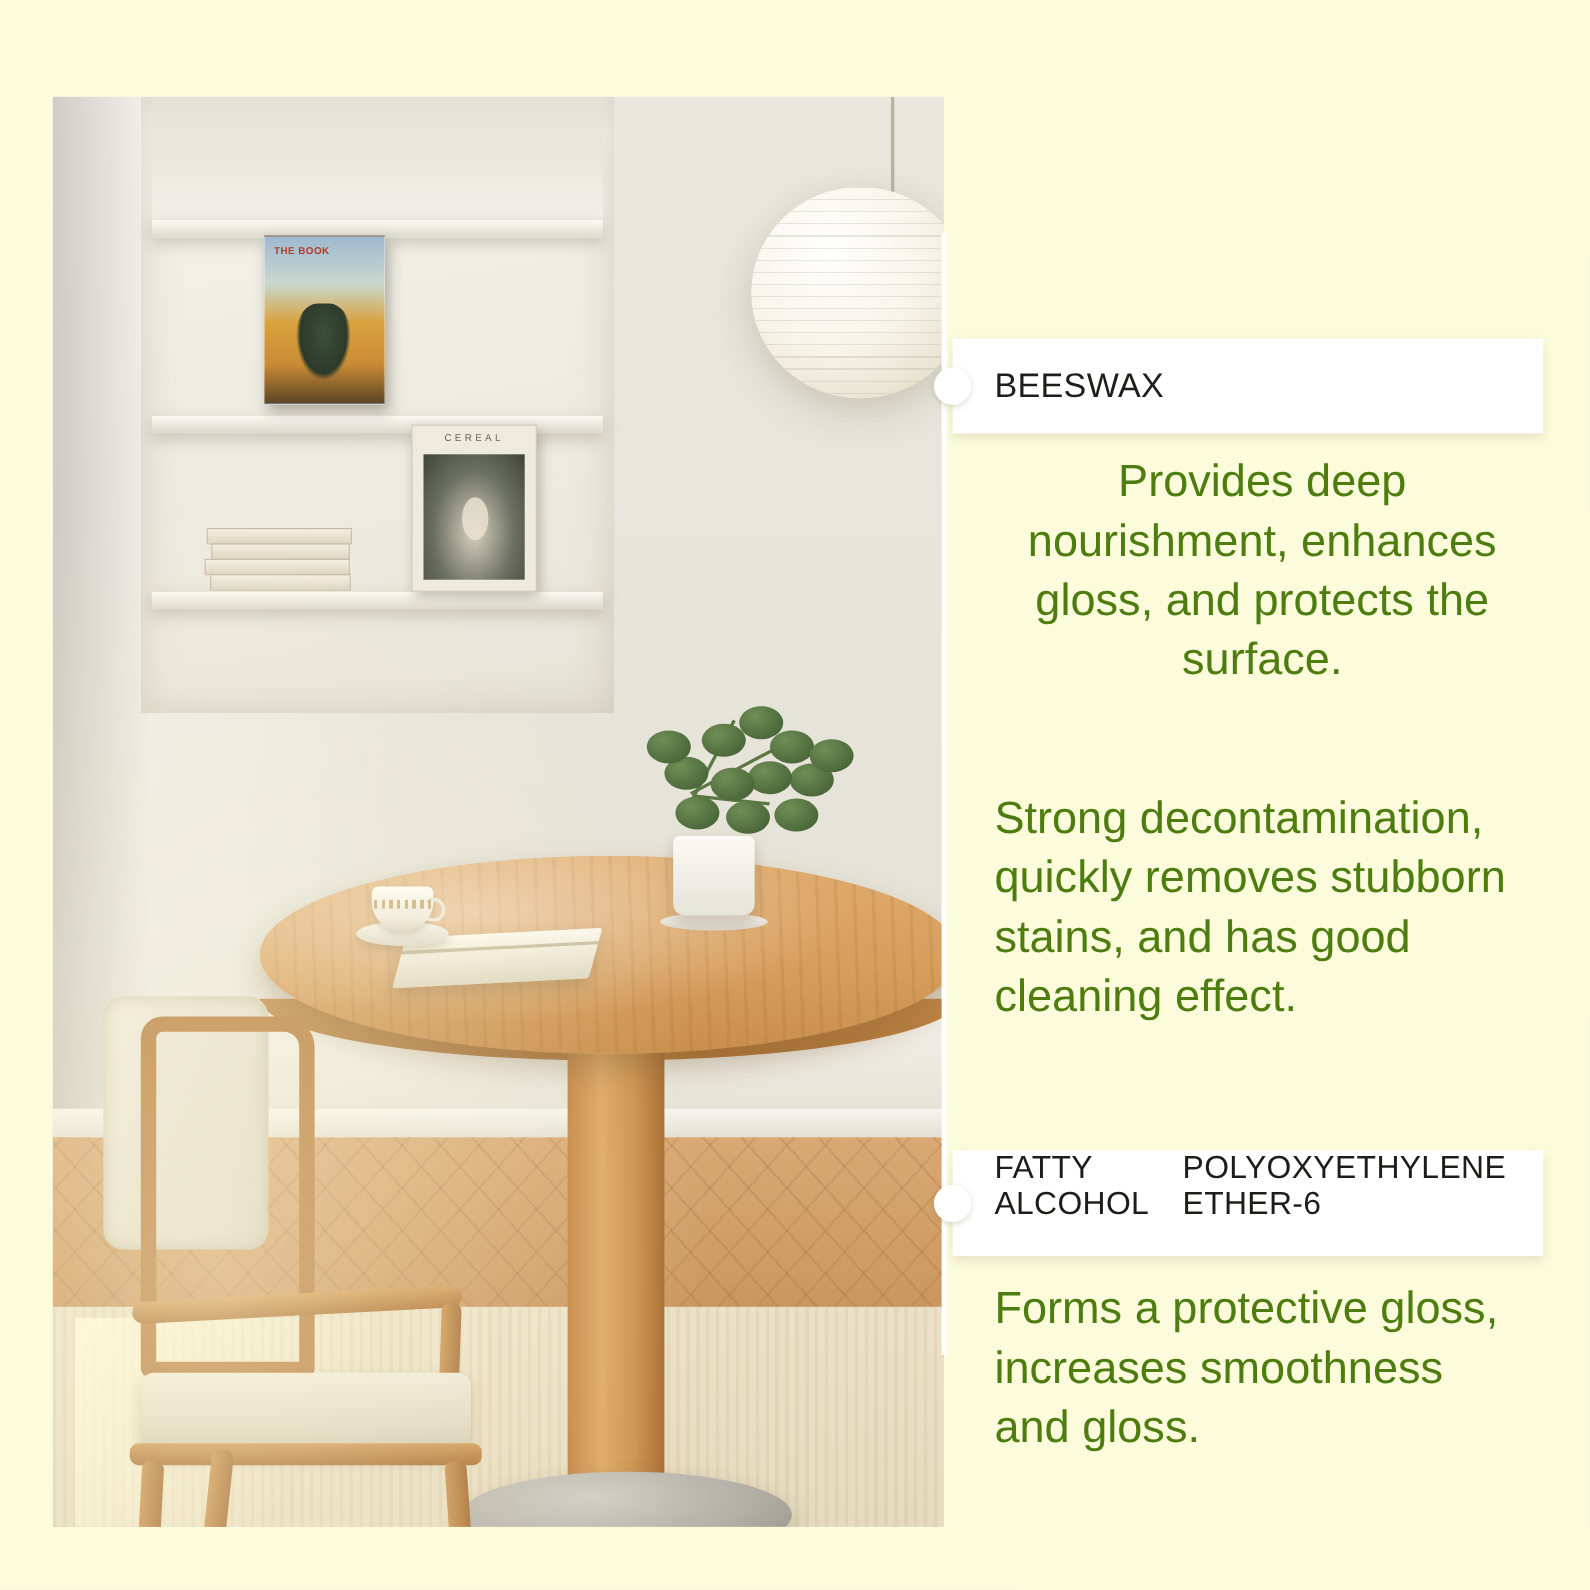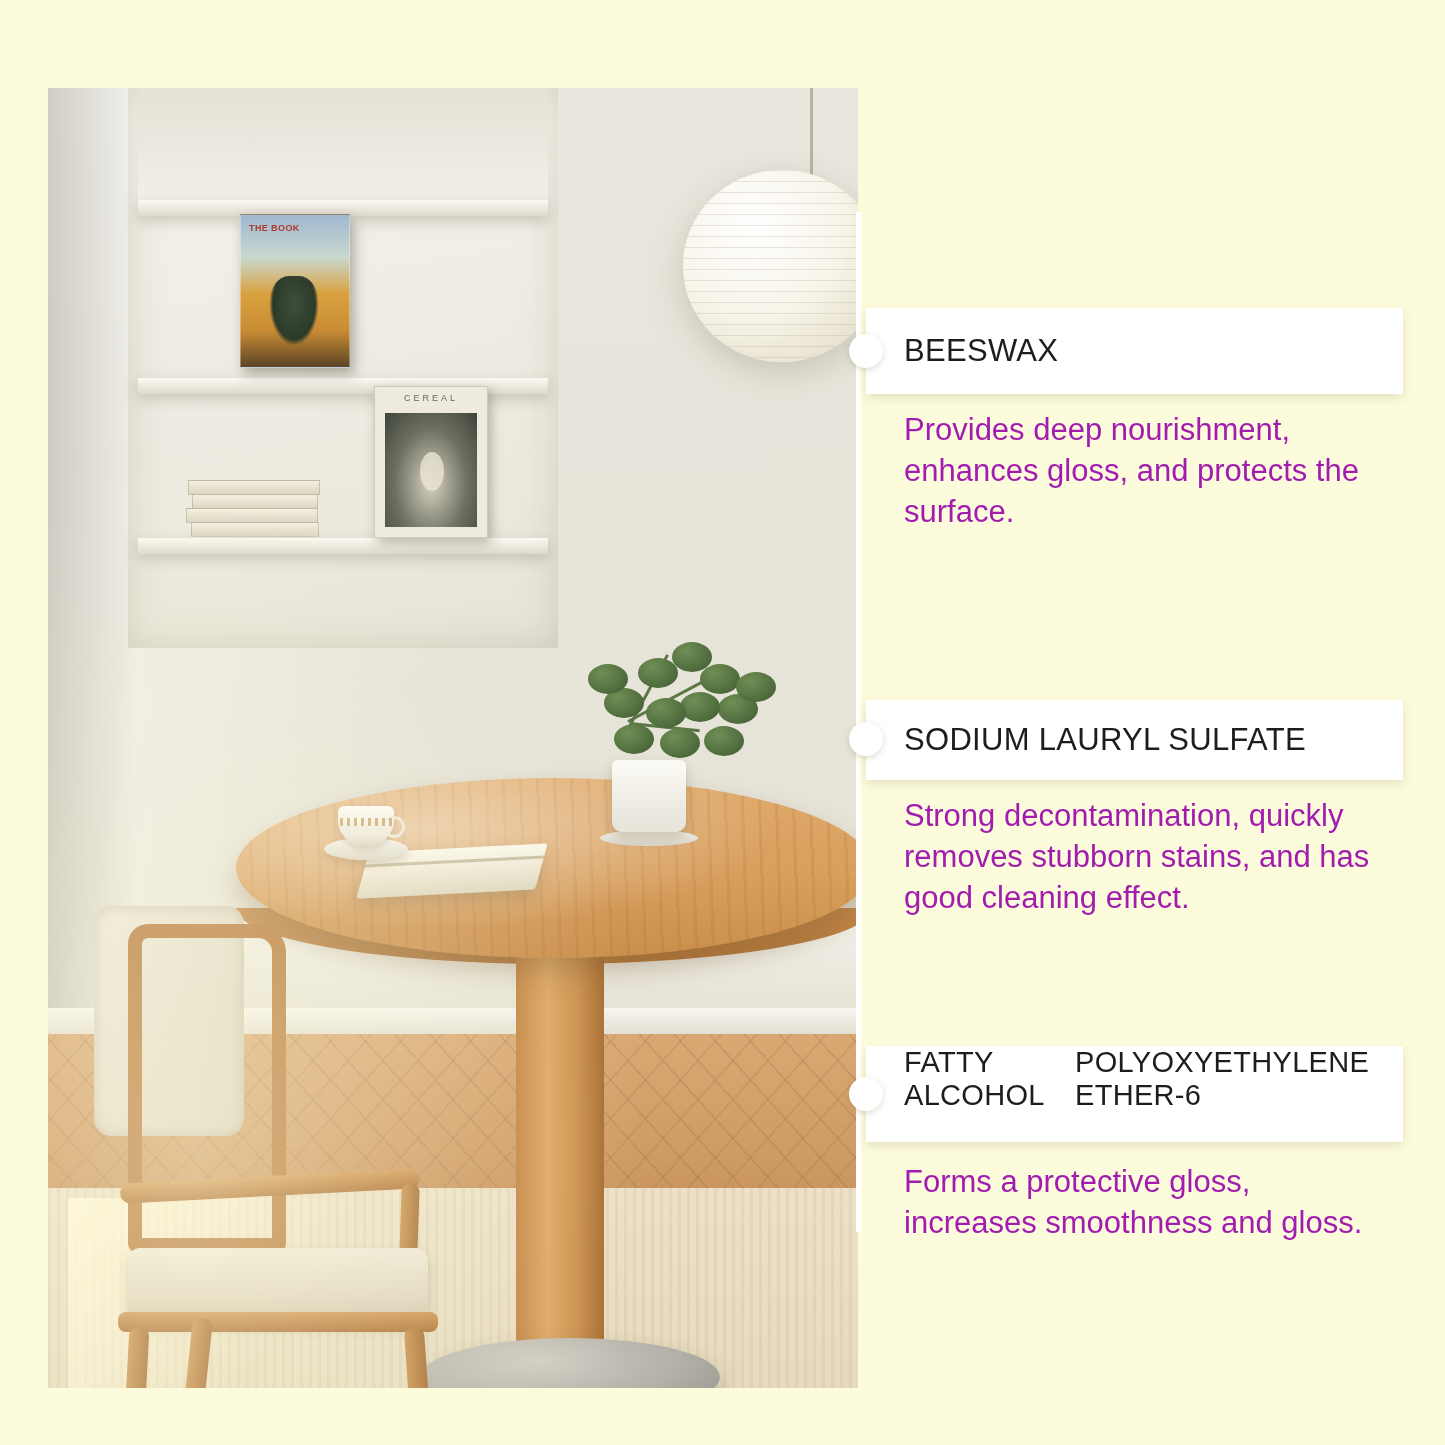--- a/index.html
+++ b/index.html
@@ -470,35 +470,35 @@
     box-sizing: border-box;
     color: #1d1d1b;
     font-size: 31px;
     letter-spacing: 0.3px;
     line-height: 1.15;
   }
   .card-body {
     margin-top: 16px;
     padding-left: 38px;
     padding-right: 12px;
-    color: #a21caf;
-    font-size: 31px;
+    color: #4d7c0f;
+    font-size: 41px;
     line-height: 1.32;
   }
   .dot {
     position: absolute;
     width: 34px;
     height: 34px;
     border-radius: 50%;
     background: #ffffff;
     box-shadow: 0 2px 6px rgba(120,115,70,0.25);
     left: -17px;
   }
 
-  #card1 { top: 308px; width: 537px; }
+  #card1 { top: 308px; width: 537px; text-align: center; }
   #card1 .card-title { height: 86px; }
   #card1 .dot { top: 26px; }
 
   #card2 { top: 700px; width: 537px; }
   #card2 .card-title { height: 80px; }
   #card2 .dot { top: 22px; }
 
   #card3 { top: 1046px; width: 537px; }
   #card3 .card-title { height: 96px; flex-direction: row; align-items: flex-start; justify-content: center; font-size: 29px; }
   #card3 .dot { top: 31px; }
@@ -596,24 +596,20 @@
 
   <div class="card" id="card1">
     <div class="card-title">
       <span class="dot"></span>
       <span>BEESWAX</span>
     </div>
     <div class="card-body">Provides deep nourishment, enhances gloss, and protects the surface.</div>
   </div>
 
   <div class="card" id="card2">
-    <div class="card-title">
-      <span class="dot"></span>
-      <span>SODIUM LAURYL SULFATE</span>
-    </div>
     <div class="card-body">Strong decontamination, quickly removes stubborn stains, and has good cleaning effect.</div>
   </div>
 
   <div class="card" id="card3">
     <div class="card-title">
       <span class="dot"></span>
       <span class="title-line">FATTY ALCOHOL</span>
       <span class="title-line">POLYOXYETHYLENE ETHER-6</span>
     </div>
     <div class="card-body">Forms a protective gloss, increases smoothness and gloss.</div>

